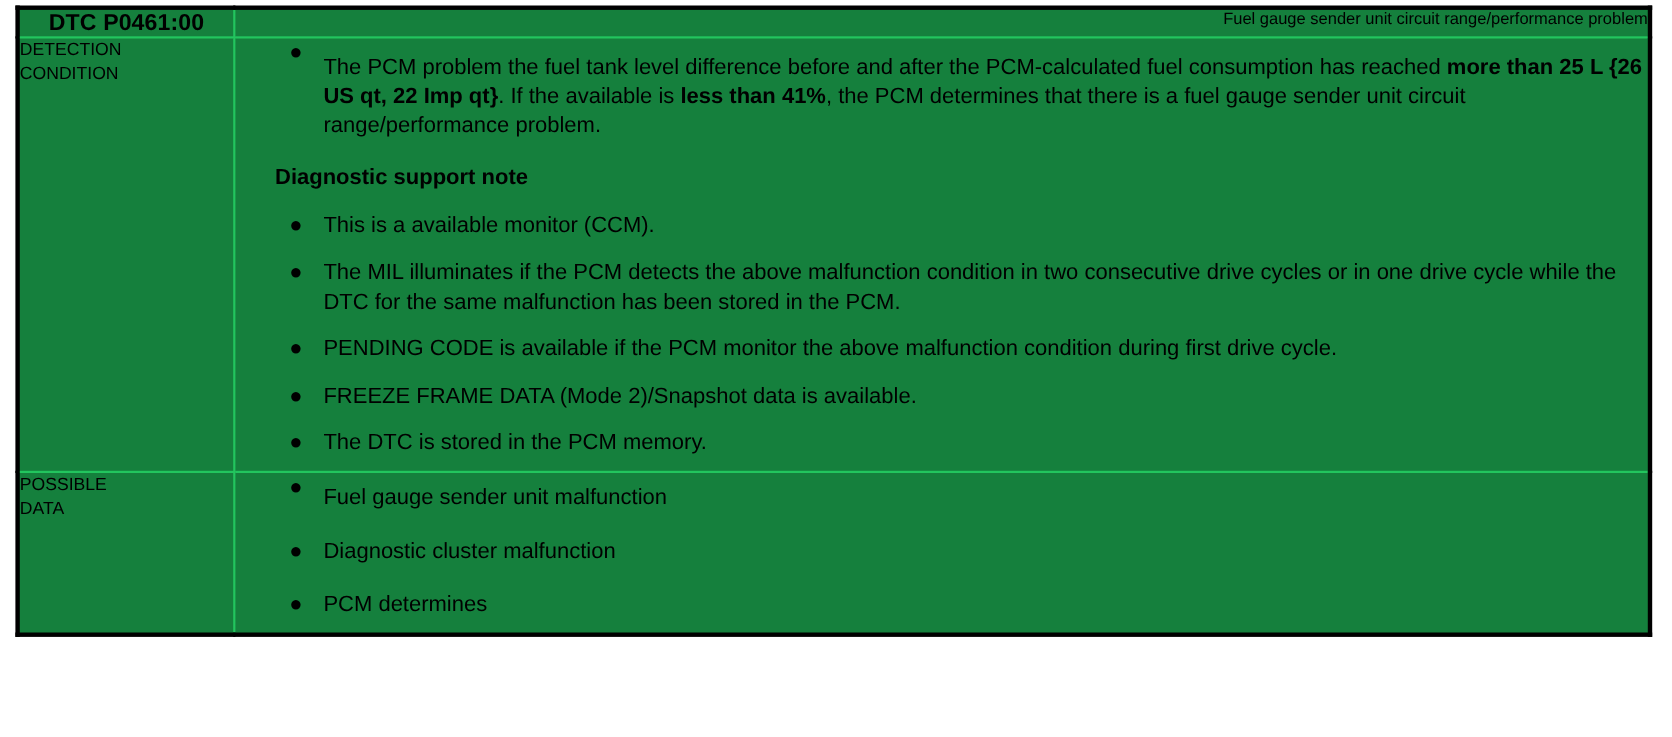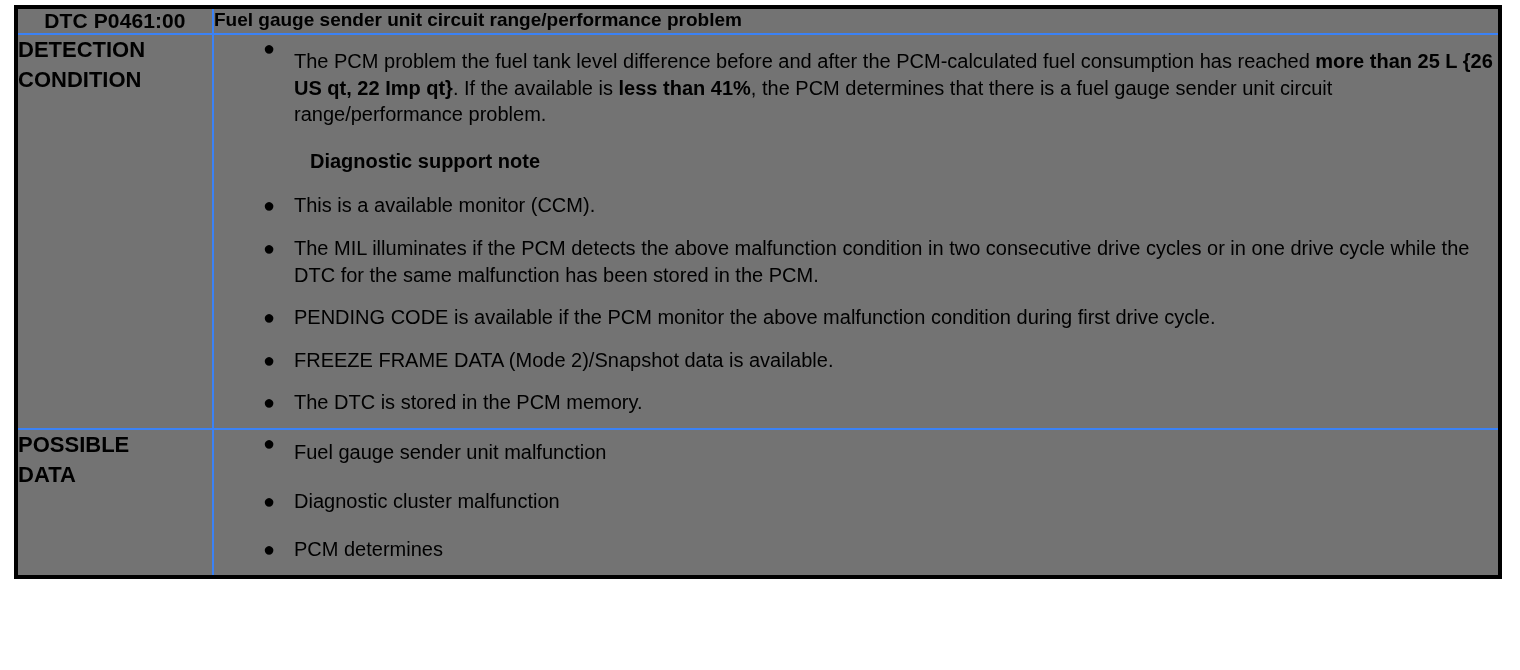--- a/index.html
+++ b/index.html
@@ -27,49 +27,49 @@
     position: absolute;
     left: 14px;
     top: 5px;
     width: 1488px;
     border-collapse: collapse;
     border: 4px solid #000000;
     background: #ffffff;
     table-layout: fixed;
   }
   .dtc-table td {
-    border: 2px solid #3b82f6;
+    border: 2px solid #22c55e;
     vertical-align: top;
     padding: 0;
-    background: #737373;
+    background: #15803d;
   }
 
   .col-label { width: 197px; }
 
   
   .hdr-code {
     text-align: center;
     font-weight: bold;
     font-size: 21px;
     letter-spacing: 0.1px;
     padding: 7px 4px 8px 4px;
     white-space: nowrap;
   }
   .hdr-title {
-    text-align: left;
-    font-weight: bold;
-    font-size: 19px;
+    text-align: right;
+    font-weight: normal;
+    font-size: 15px;
     padding: 7px 10px 8px 10px;
     white-space: nowrap;
   }
 
   
   .row-label {
-    font-weight: bold;
-    font-size: 22px;
+    font-weight: normal;
+    font-size: 16px;
     line-height: 1.35;
     padding-left: 4px;
     white-space: pre-line;
   }
   .label-detection { padding-top: 246px; }
   .label-cause { padding-top: 50px; }
 
   
   .content-cell {
     padding: 0 12px 0 0;
@@ -90,21 +90,21 @@
   }
   .blk .txt {
     display: block;
   }
   .blk b { font-weight: bold; }
 
   .note-head {
     font-size: 20px;
     line-height: 1.33;
     font-weight: bold;
-    padding-left: 96px;
+    padding-left: 36px;
   }
   .sp-16 { margin-top: 16px; }
   .sp-18 { margin-top: 18px; }
   .sp-20 { margin-top: 20px; }
   .sp-22 { margin-top: 22px; }
   .first-pad { padding-top: 13px; }
   .cause-pad { padding-top: 9px; }
   .cell-bottom-pad { height: 12px; }
 </style>
 </head>

